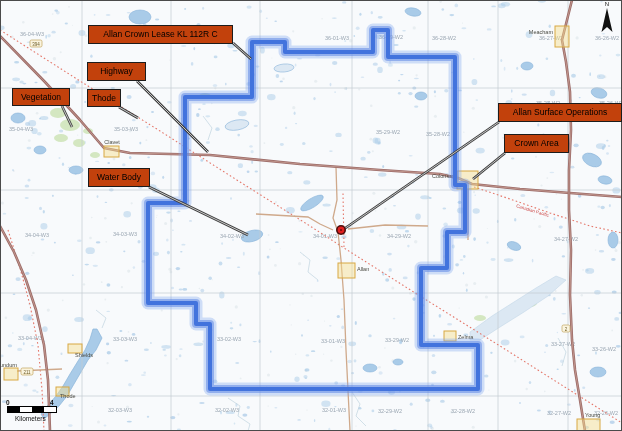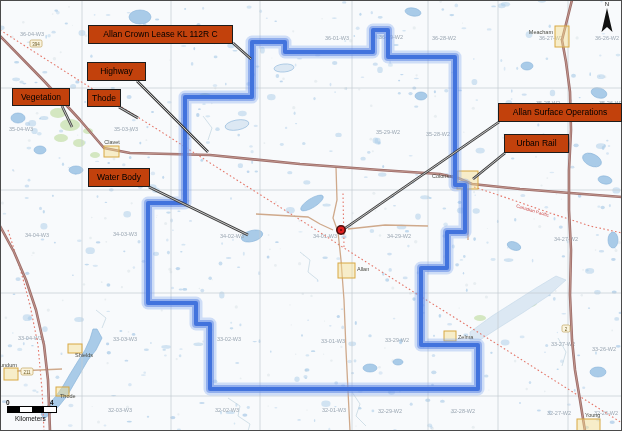--- a/index.html
+++ b/index.html
@@ -831,21 +831,21 @@
       <circle cx="341" cy="230" r="1" fill="#6e0e0e"></circle>
       <rect x="0.5" y="0.5" width="621" height="430" fill="none" stroke="#4a4a4a" stroke-width="1"></rect>
     </svg>
 
   <div class="callout" style="left: 88px; top: 25px; width: 145px; height: 19px;">Allan Crown Lease KL 112R C</div>
   <div class="callout" style="left: 87px; top: 62px; width: 59px; height: 19px;">Highway</div>
   <div class="callout" style="left: 87px; top: 89px; width: 34px; height: 18px;">Thode</div>
   <div class="callout" style="left: 12px; top: 88px; width: 58px; height: 18px;">Vegetation</div>
   <div class="callout" style="left: 88px; top: 168px; width: 62px; height: 19px;">Water Body</div>
   <div class="callout" style="left: 498px; top: 103px; width: 124px; height: 19px;">Allan Surface Operations</div>
-  <div class="callout" style="left: 504px; top: 134px; width: 65px; height: 19px;">Urban Rail</div>
+  <div class="callout" style="left: 504px; top: 134px; width: 65px; height: 19px;">Crown Area</div>
 
   <div class="north">
     <div class="north-n">N</div>
     <svg width="16" height="26">
       <polygon points="8,1 13.5,25 8,20 2.5,25" fill="#111"></polygon>
     </svg>
   </div>
 
   <div class="scalebar">
     <div class="sb-labels">

